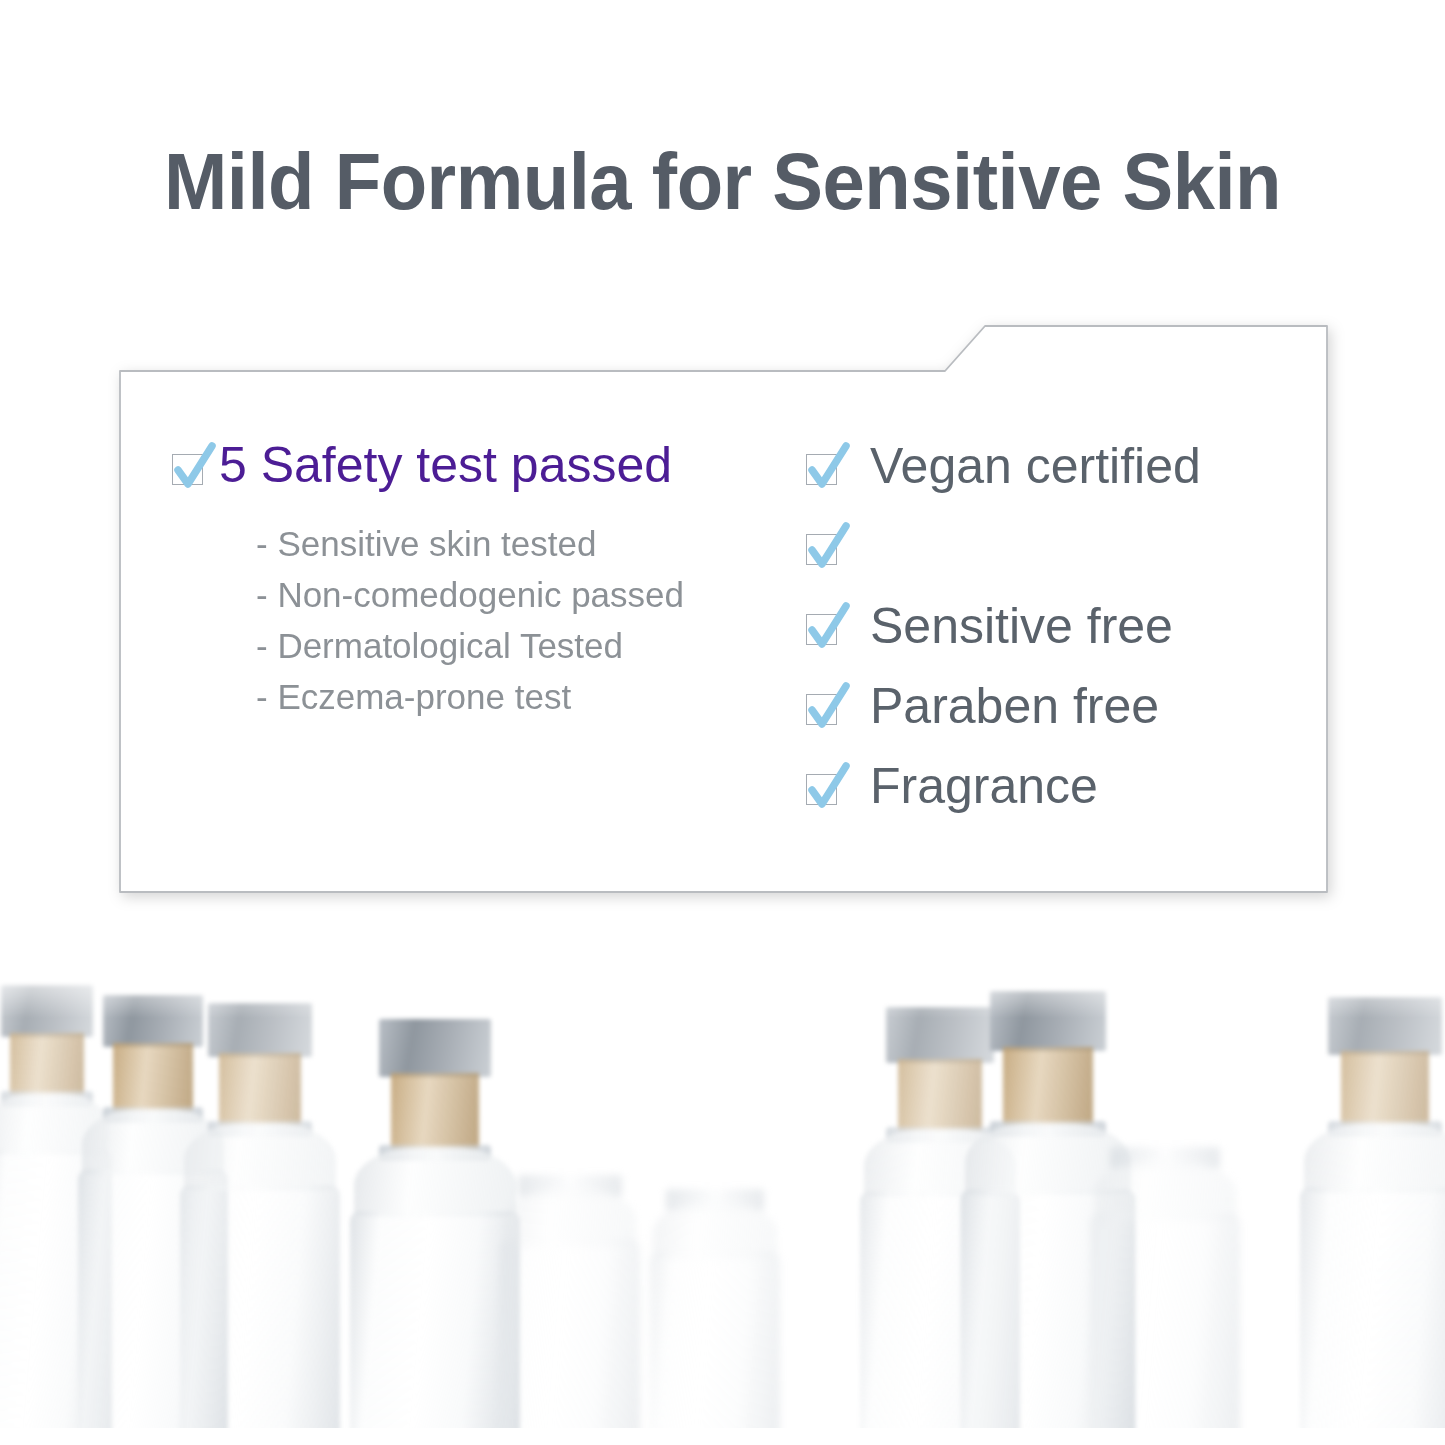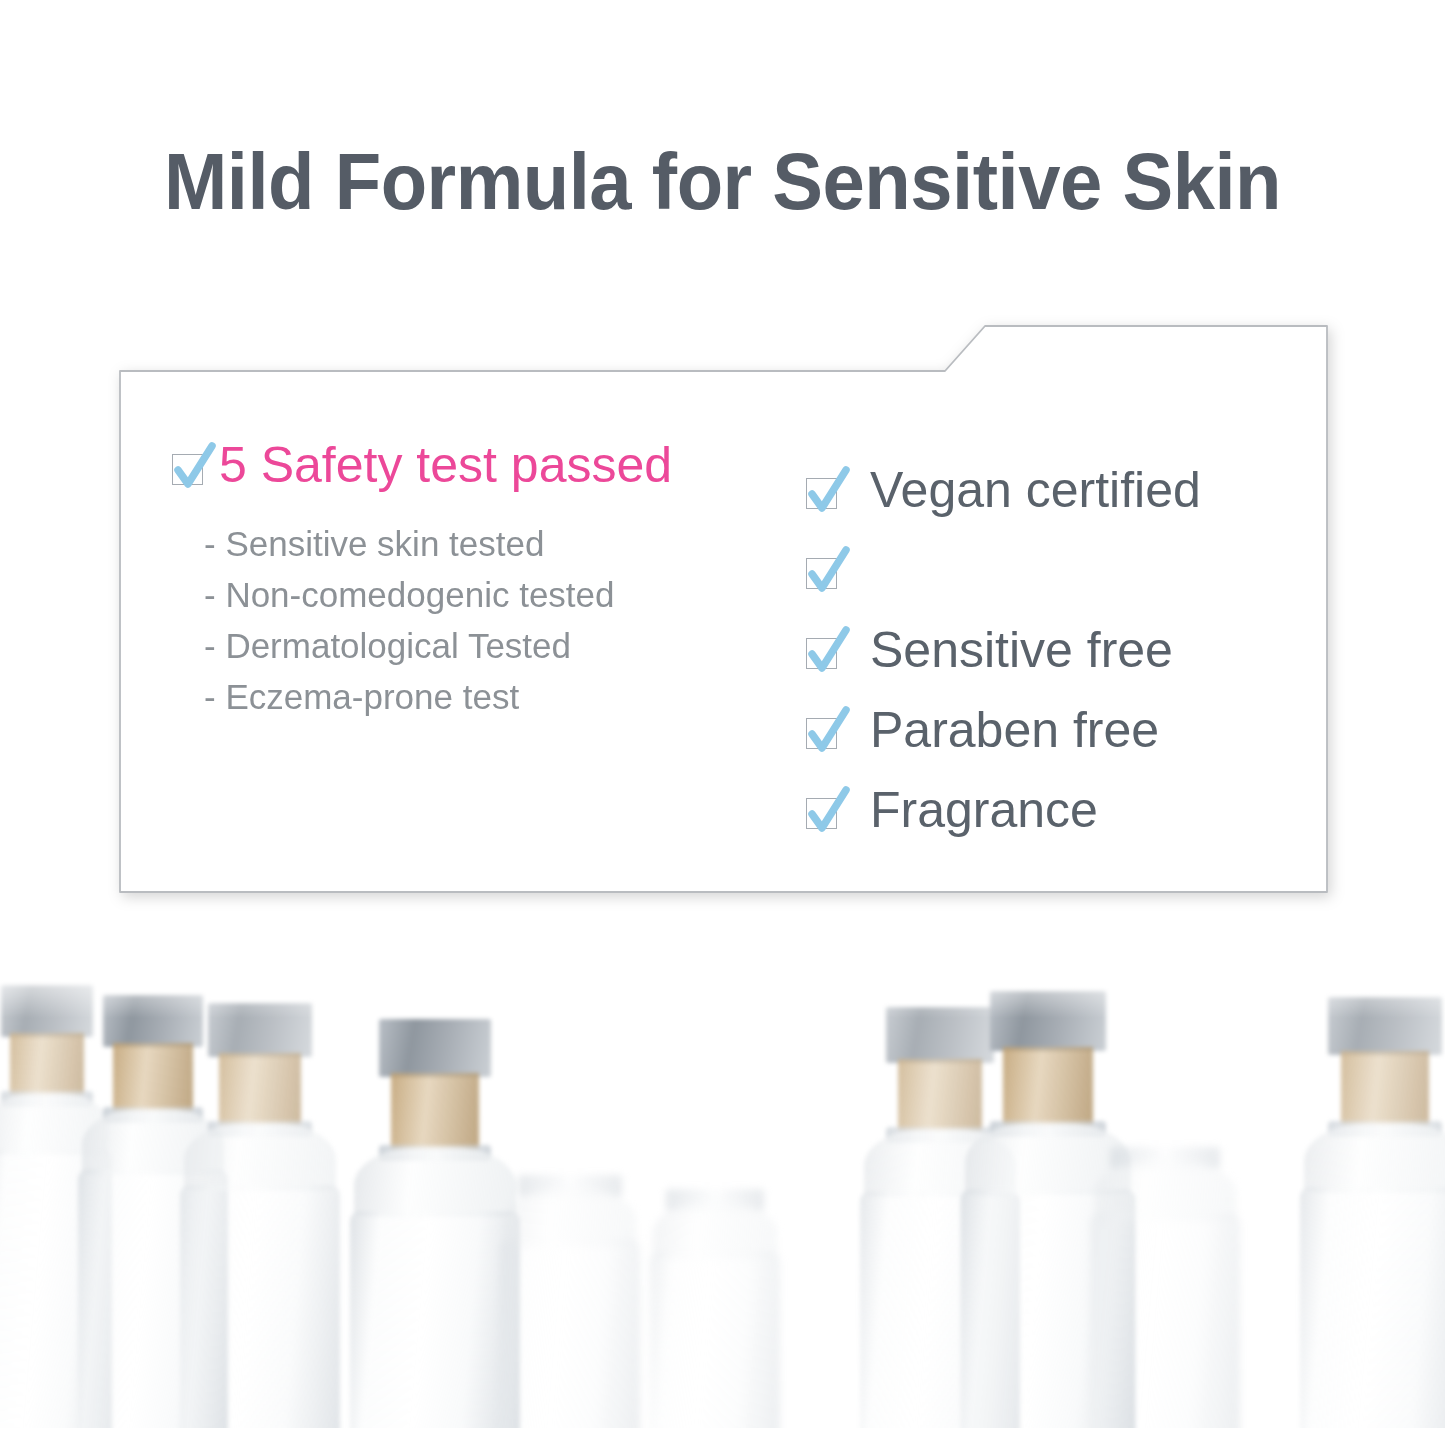--- a/index.html
+++ b/index.html
@@ -55,21 +55,21 @@
   
   #col-left {
     position: absolute;
     left: 172px;
     top: 438px;
     width: 640px;
   }
   #col-right {
     position: absolute;
     left: 806px;
-    top: 462px;
+    top: 438px;
     width: 520px;
   }
 
   .row {
     display: flex;
     align-items: flex-start;
   }
   .row-right {
     height: 80px;
   }
@@ -97,35 +97,35 @@
     left: -1px;
     top: -1px;
     width: 46px;
     height: 50px;
     overflow: visible;
   }
 
   
   .head-text {
     font-size: 50px;
-    color: #ec4899;
+    color: #4c1d95;
     line-height: 54px;
     margin-left: 9px;
     white-space: nowrap;
   }
   .right-text {
     font-size: 50px;
     color: #5a626b;
     line-height: 56px;
     margin-left: 26px;
     white-space: nowrap;
   }
   #sublist {
     margin-top: 26px;
-    margin-left: 32px;
+    margin-left: 84px;
   }
   .sub-item {
     font-size: 35px;
     color: #8c9196;
     line-height: 51px;
     white-space: nowrap;
   }
 
   
   #photo {
@@ -221,21 +221,21 @@
         <span class="box"></span>
         <svg viewBox="0 0 46 50">
           <path d="M 7 27 L 17 41 L 41 3" fill="none" stroke="#8ec9e8" stroke-width="7.5" stroke-linecap="round" stroke-linejoin="round"></path>
         </svg>
       </span>
       <span class="head-text">5 Safety test passed</span>
     </div>
 
     <div id="sublist">
       <div class="sub-item">- Sensitive skin tested</div>
-      <div class="sub-item">- Non-comedogenic tested</div>
+      <div class="sub-item">- Non-comedogenic passed</div>
       <div class="sub-item">- Dermatological Tested</div>
       <div class="sub-item">- Eczema-prone test</div>
     </div>
   </div>
 
   <div id="col-right">
 
     <div class="row row-right">
       <span class="cbox">
         <span class="box"></span>

